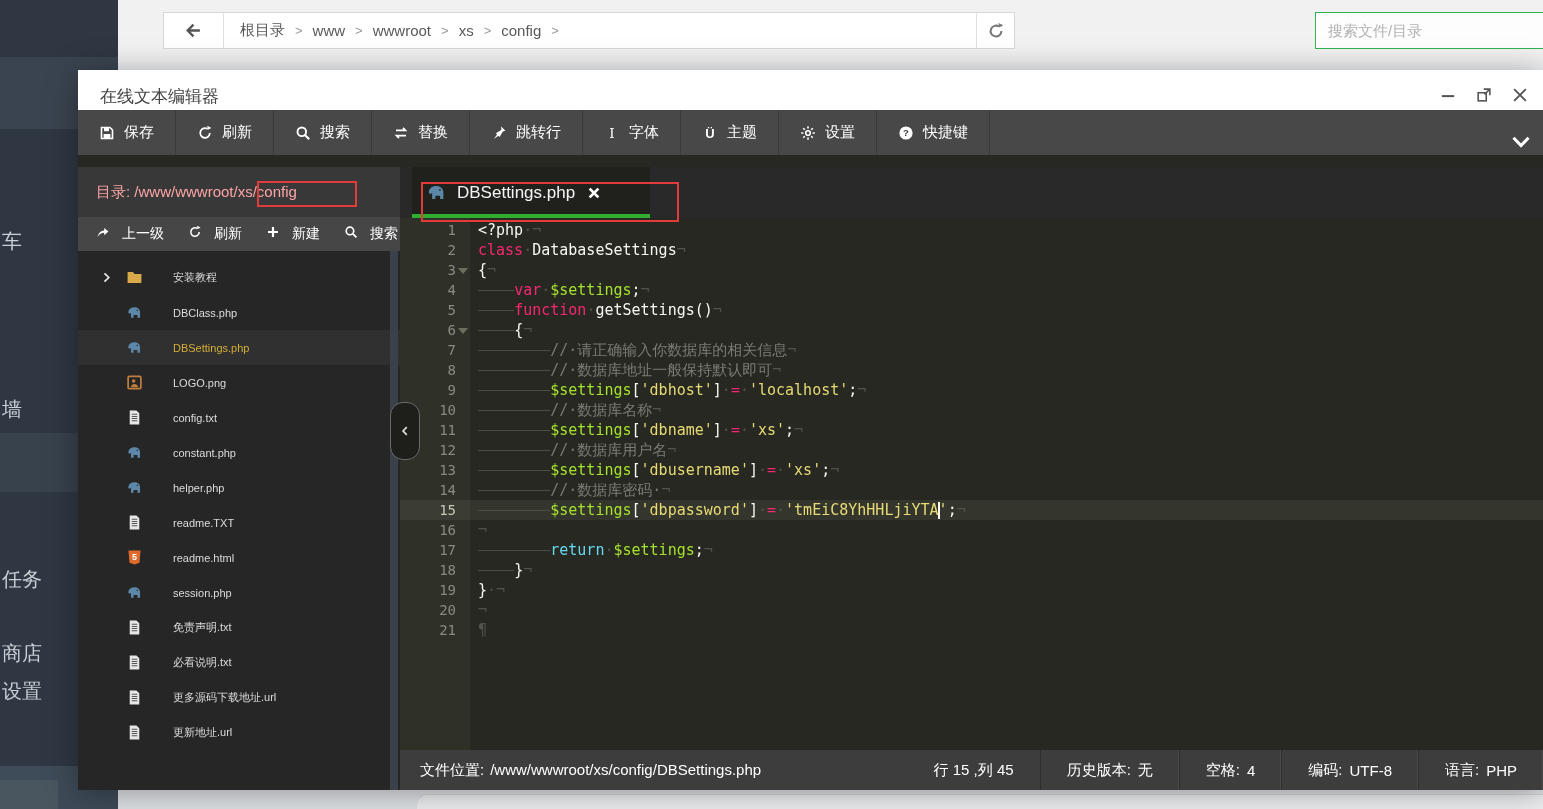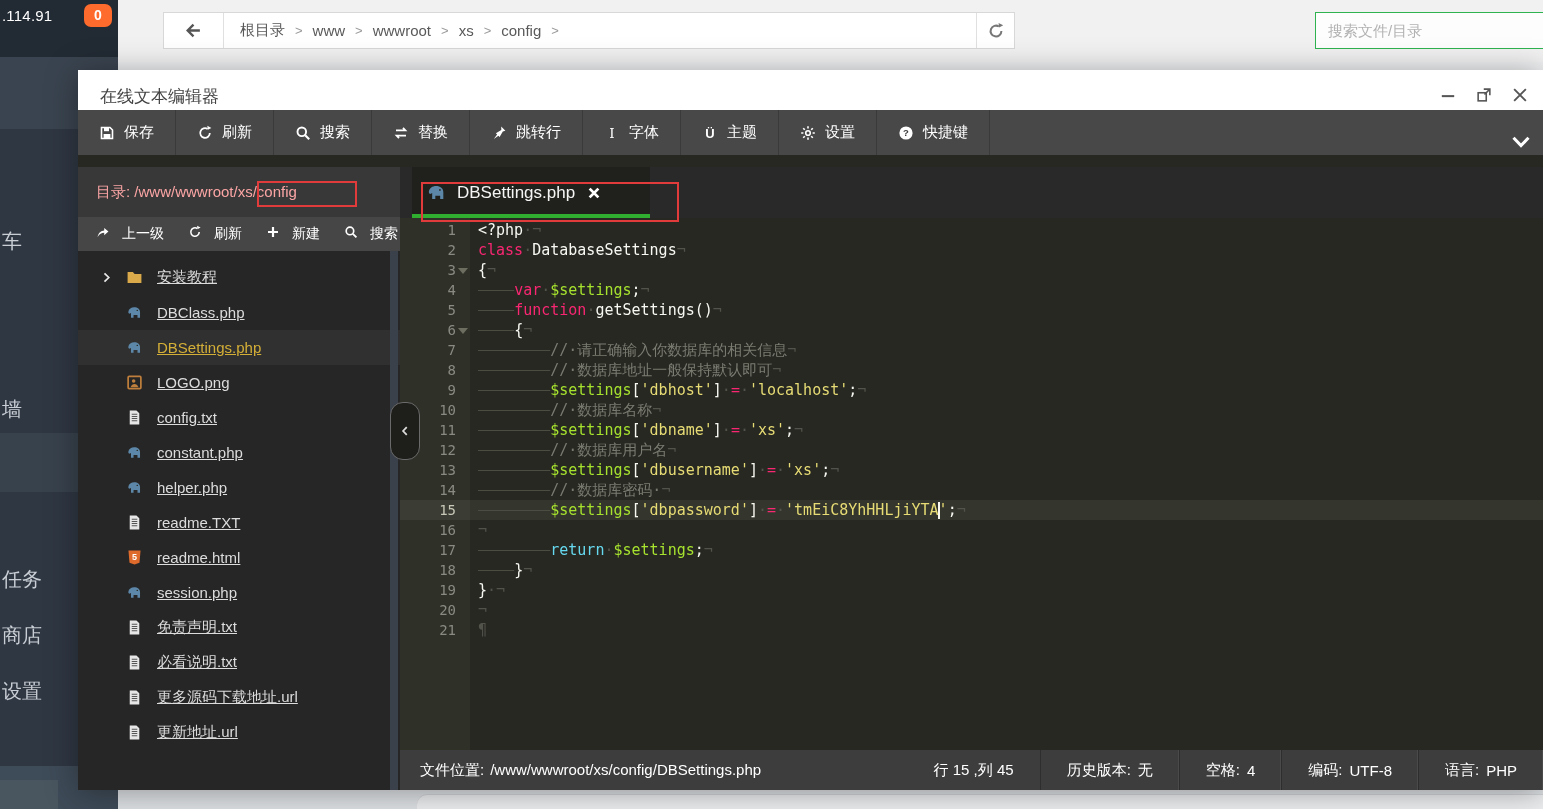--- a/index.html
+++ b/index.html
@@ -11,21 +11,21 @@
   .sidebar-header { position:absolute; left:0; top:0; width:118px; height:57px; background:#222a33; }
   .server-label { position:absolute; left:2px; top:7px; color:#fff; font-size:15px; letter-spacing:.2px; }
   .msg-badge { position:absolute; left:84px; top:4px; min-width:28px; height:23px; background:#ff6b2c;
     border-radius:7px; color:#fff; font-size:14px; font-weight:bold; text-align:center; line-height:23px; }
   .side-block-a { position:absolute; left:0; top:57px; width:118px; height:72px; background:#3a4450; }
   .side-block-b { position:absolute; left:0; top:433px; width:118px; height:59px; background:#38424d; }
   .side-block-c { position:absolute; left:0; top:766px; width:118px; height:43px; background:#3e4b58; }
   .side-block-d { position:absolute; left:0; top:780px; width:58px; height:29px; background:#49565f; }
   .side-label { position:absolute; left:0; padding-left:2px; color:#c9ced4; font-size:20px; white-space:nowrap; }
   .side-label.pos0 { top:228px; } .side-label.pos1 { top:396px; } .side-label.pos2 { top:566px; }
-  .side-label.pos3 { top:622px;font-family:Liberation Serif, serif; } .side-label.pos4 { top:678px; }
+  .side-label.pos3 { top:640px;font-family:Liberation Serif, serif; } .side-label.pos4 { top:678px; }
 
   
   .topbar { position:absolute; left:118px; top:0; width:1425px; height:62px; background:#f1f1f2; z-index:0; }
   .crumb-box { position:absolute; left:45px; top:12px; width:852px; height:37px; background:#fff;
     border:1px solid #d8d8d8; display:flex; align-items:center; }
   .back-btn { width:60px; height:100%; border-right:1px solid #e0e0e0; display:flex; align-items:center;
     justify-content:center; color:#555; }
   .back-btn svg { width:17px; height:17px; }
   .crumbs { display:flex; align-items:center; padding-left:16px; font-size:15px; color:#595959; flex:1; }
   .crumb { margin-right:10px; cursor:default; }
@@ -66,21 +66,21 @@
   .tt-btn { display:flex; align-items:flex-start; color:#fff; font-size:14px; cursor:pointer; }
   .tt-btn svg { width:14px; height:14px; margin-right:6px; }
   .file-tree { position:absolute; left:0; top:181px; width:322px; height:539px; background:#262626;
     padding-top:9px; overflow:hidden; }
   .tree-row { height:35px; display:flex; align-items:center; padding-left:22px; cursor:pointer; }
   .tree-row.selected { background:#303030; }
   .tree-chev { width:26px; display:flex; color:#e8e8e8; }
   .tree-chev svg { width:13px; height:13px; }
   .tree-ico { width:27px; display:flex; }
   .tree-ico svg { width:17px; height:17px; }
-  .tree-label { color:#dcdcdc; font-size:15px; margin-left:4px; white-space:nowrap;text-decoration:underline; }
+  .tree-label { color:#dcdcdc; font-size:11px; margin-left:20px; white-space:nowrap; }
   .tree-row.selected .tree-label { color:#d4af37; }
   .tree-scrollbar { position:absolute; left:312px; top:181px; width:8px; height:539px; background:#3b414b; }
   .ico-php { color:#5d87a8; } .ico-img { color:#c07f3c; }
 
   
   .tab-bar { position:absolute; left:322px; top:97px; right:0; height:51px; background:#292929; }
   .tab { position:absolute; left:12px; top:0; width:238px; height:51px; background:#20211c; display:flex;
     align-items:center; padding-left:14px; cursor:pointer; }
   .tab-ico { display:flex; margin-right:10px; color:#5d87a8; }
   .tab-ico svg { width:21px; height:21px; }
@@ -125,24 +125,20 @@
   .anno-tab { left:421px; top:182px; width:258px; height:40px; }
 </style>
 </head>
 <body>
 
 <div class="sidebar">
   <div class="side-block-a"></div>
   <div class="side-block-b"></div>
   <div class="side-block-c"></div>
   <div class="side-block-d"></div>
-  <div class="sidebar-header">
-    <span class="server-label">.114.91</span>
-    <span class="msg-badge">0</span>
-  </div>
   <div>
       <div class="side-label pos0">车</div>
       <div class="side-label pos1">墙</div>
       <div class="side-label pos2">任务</div>
       <div class="side-label pos3">商店</div>
       <div class="side-label pos4">设置</div>
     </div>
 </div>
 
 <div class="topbar">

